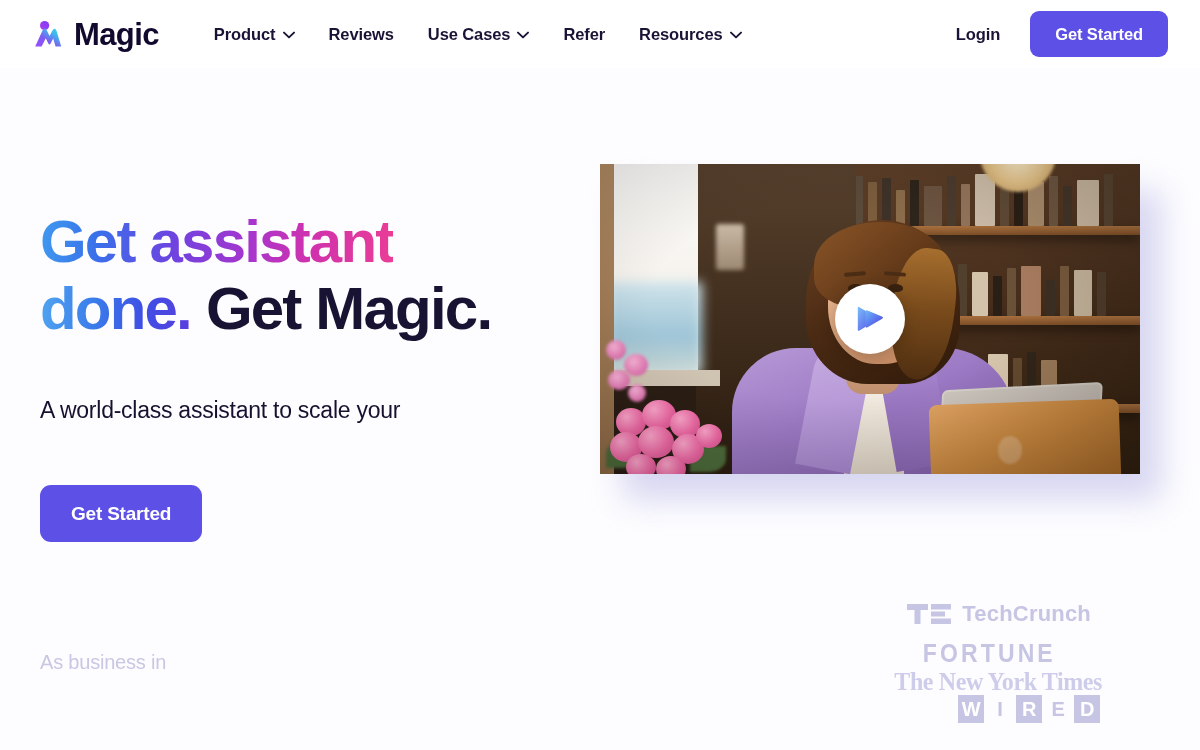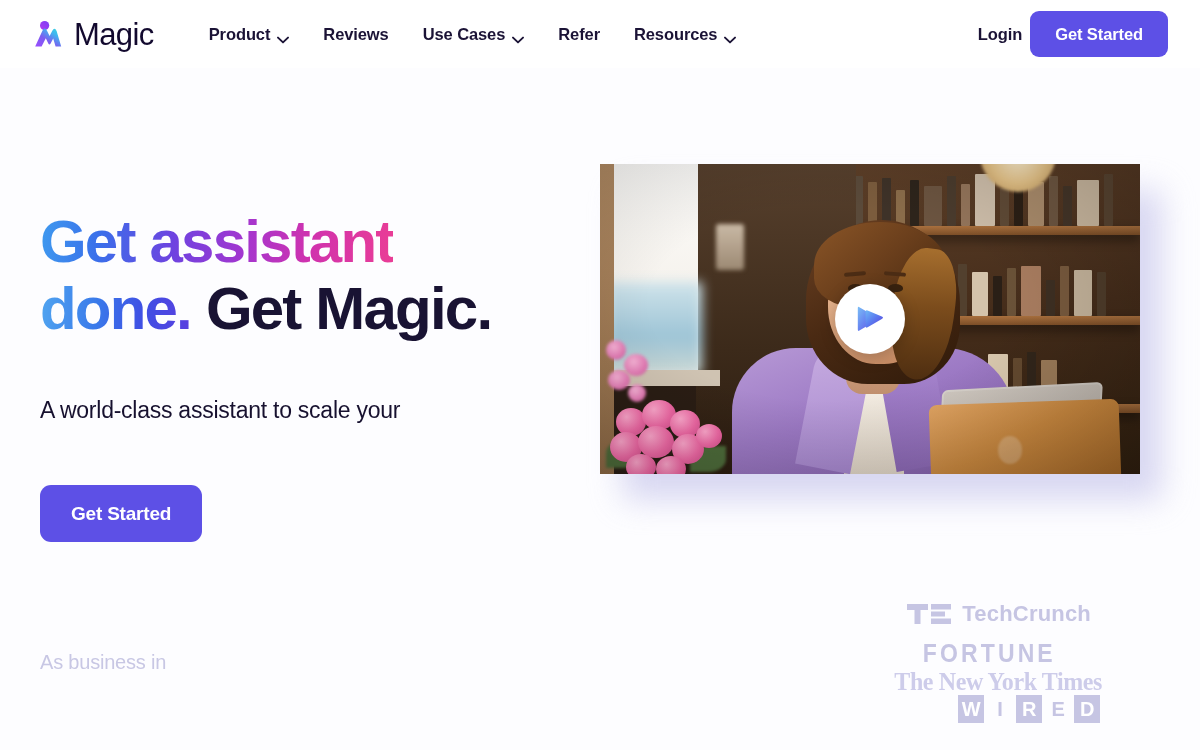--- a/index.html
+++ b/index.html
@@ -39,35 +39,35 @@
 
   .brand-logo {
     width: 34px;
     height: 34px;
     display: block;
     flex: 0 0 34px;
   }
 
   .brand-name {
     font-size: 31px;
-    font-weight: 400;
+    font-weight: 700;
     letter-spacing: -0.6px;
     color: #12092e;
     line-height: 1;
   }
 
   .nav {
     display: flex;
     align-items: center;
     gap: 0px;
   }
 
   .nav-item {
     display: flex;
-    align-items: flex-end;
+    align-items: center;
     gap: 7px;
     padding: 8px 17px;
     font-size: 16.5px;
     font-weight: 600;
     color: #1b1336;
     cursor: pointer;
     white-space: nowrap;
     letter-spacing: -0.1px;
   }
 
@@ -75,21 +75,21 @@
     display: block;
     width: 12px;
     height: 8px;
     margin-top: 2px;
   }
 
   .header-right {
     margin-left: auto;
     display: flex;
     align-items: center;
-    gap: 8px;
+    gap: 30px;
   }
 
   .login-link {
     font-size: 16.5px;
     font-weight: 600;
     color: #1b1336;
     cursor: pointer;
     letter-spacing: -0.1px;
   }
 

